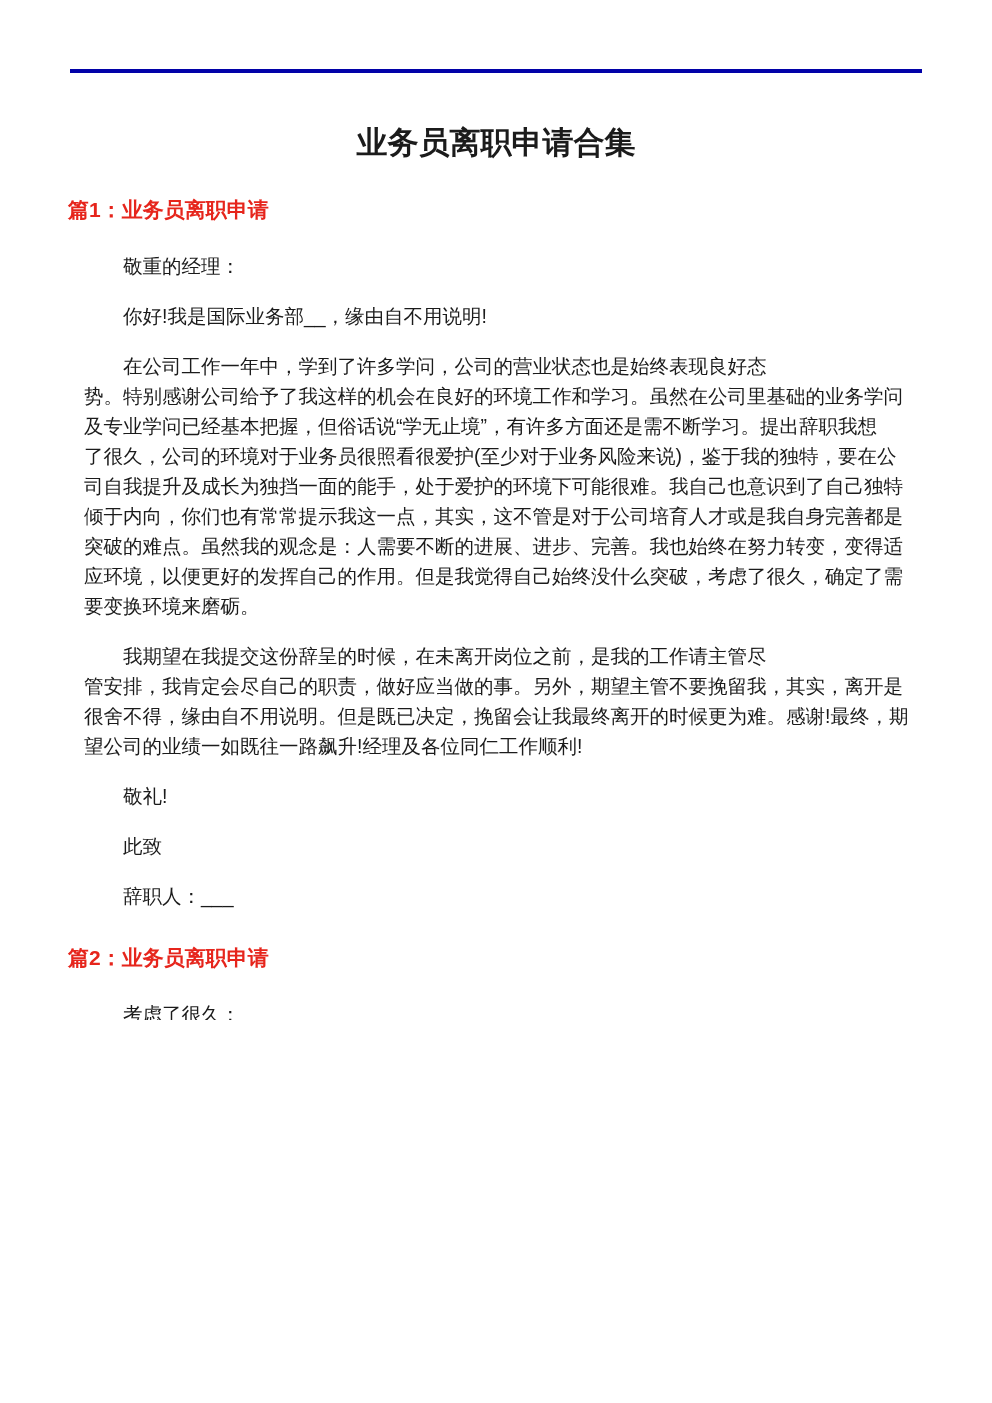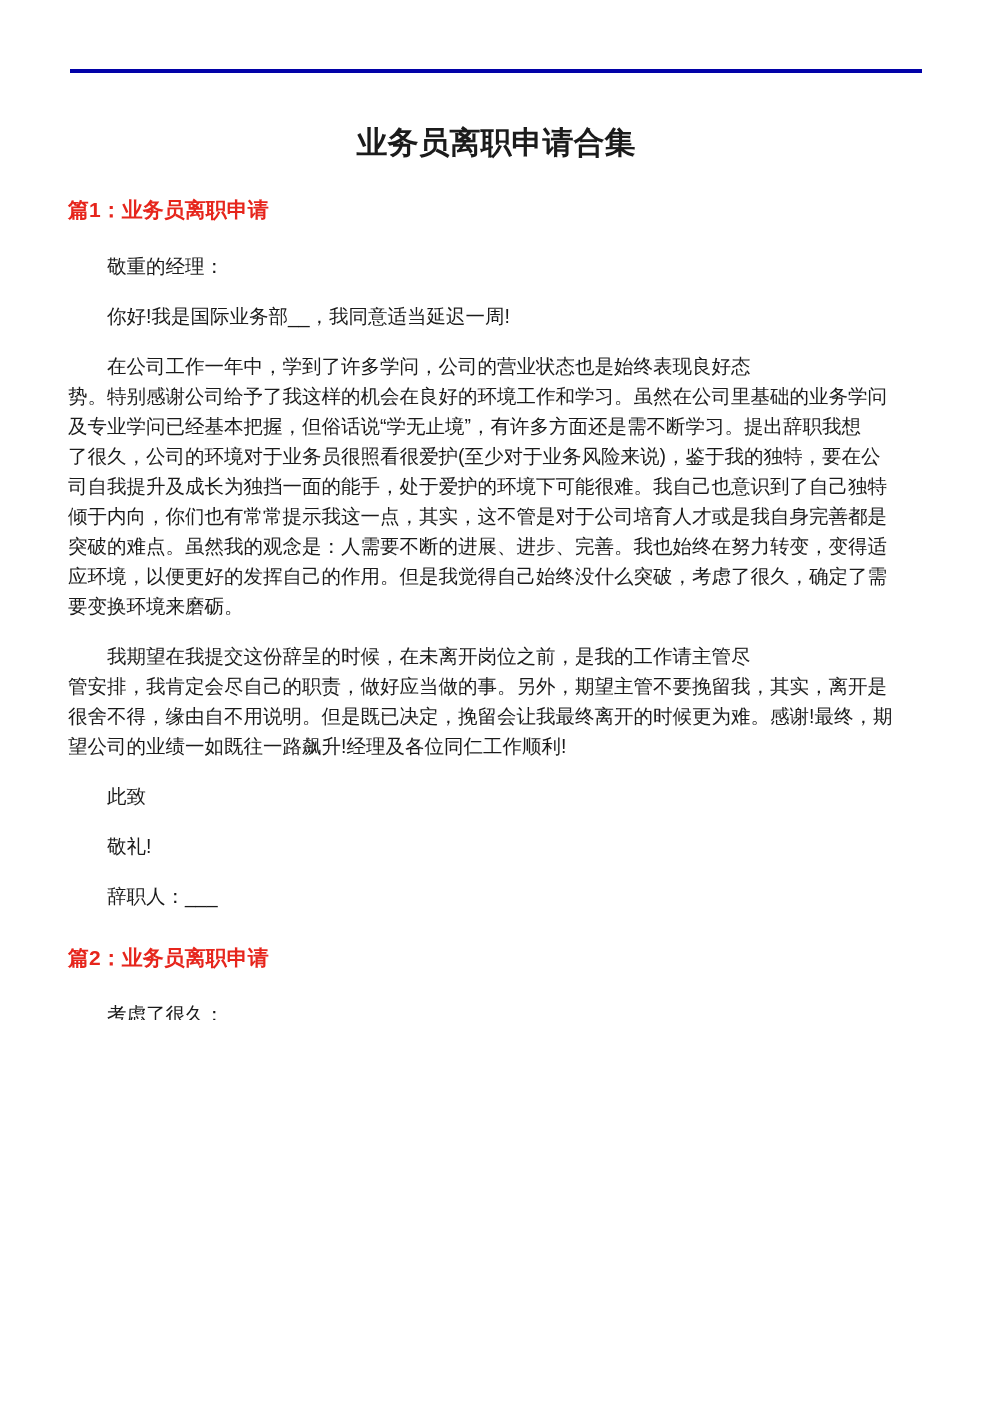--- a/index.html
+++ b/index.html
@@ -33,21 +33,21 @@
     padding: 0 68px;
   }
   .sec-heading {
     margin: 32px 0 26px 0;
     font-size: 21px;
     line-height: 30px;
     font-weight: bold;
     color: var(--heading_red, #e6251c);
   }
   .para {
-    margin: 0 0 20px 0;
+    margin: 0 0 20px 16px;
     font-size: 19.5px;
     line-height: 30px;
     white-space: pre;
     color: var(--body_text, #1b1b1b);
   }
   .footer {
     position: absolute;
     left: 70px;
     right: 58px;
     top: 1353px;
@@ -72,36 +72,36 @@
 
   <div class="top-rule"></div>
 
   <h1 class="doc-title">业务员离职申请合集</h1>
 
   <div class="content">
 
     <h2 class="sec-heading">篇1：业务员离职申请</h2>
 
     <p class="para">　　敬重的经理：</p>
-    <p class="para">　　你好!我是国际业务部__，我同意适当延迟一周!</p>
+    <p class="para">　　你好!我是国际业务部__，缘由自不用说明!</p>
     <p class="para">　　在公司工作一年中，学到了许多学问，公司的营业状态也是始终表现良好态
 势。特别感谢公司给予了我这样的机会在良好的环境工作和学习。虽然在公司里基础的业务学问
 及专业学问已经基本把握，但俗话说“学无止境”，有许多方面还是需不断学习。提出辞职我想
 了很久，公司的环境对于业务员很照看很爱护(至少对于业务风险来说)，鉴于我的独特，要在公
 司自我提升及成长为独挡一面的能手，处于爱护的环境下可能很难。我自己也意识到了自己独特
 倾于内向，你们也有常常提示我这一点，其实，这不管是对于公司培育人才或是我自身完善都是
 突破的难点。虽然我的观念是：人需要不断的进展、进步、完善。我也始终在努力转变，变得适
 应环境，以便更好的发挥自己的作用。但是我觉得自己始终没什么突破，考虑了很久，确定了需
 要变换环境来磨砺。</p>
     <p class="para">　　我期望在我提交这份辞呈的时候，在未离开岗位之前，是我的工作请主管尽
 管安排，我肯定会尽自己的职责，做好应当做的事。另外，期望主管不要挽留我，其实，离开是
 很舍不得，缘由自不用说明。但是既已决定，挽留会让我最终离开的时候更为难。感谢!最终，期
 望公司的业绩一如既往一路飙升!经理及各位同仁工作顺利!</p>
+    <p class="para">　　敬礼!</p>
     <p class="para">　　此致</p>
-    <p class="para">　　敬礼!</p>
     <p class="para">　　辞职人：___</p>
 
     <h2 class="sec-heading">篇2：业务员离职申请</h2>
 
     <p class="para">　　考虑了很久：</p>
     <p class="para">　　您好!</p>
 
   </div>
 
   <div class="footer">

